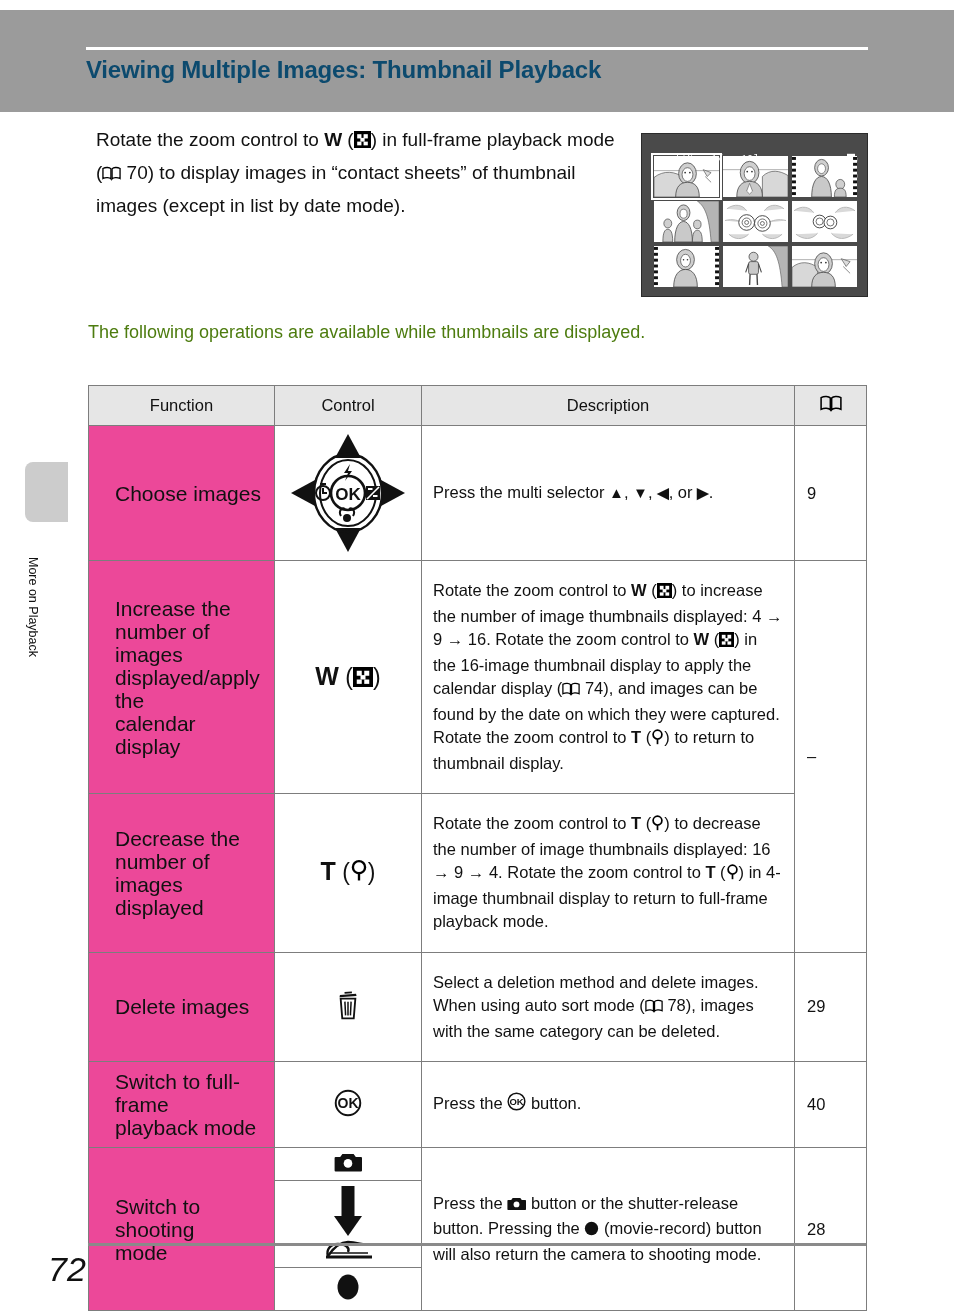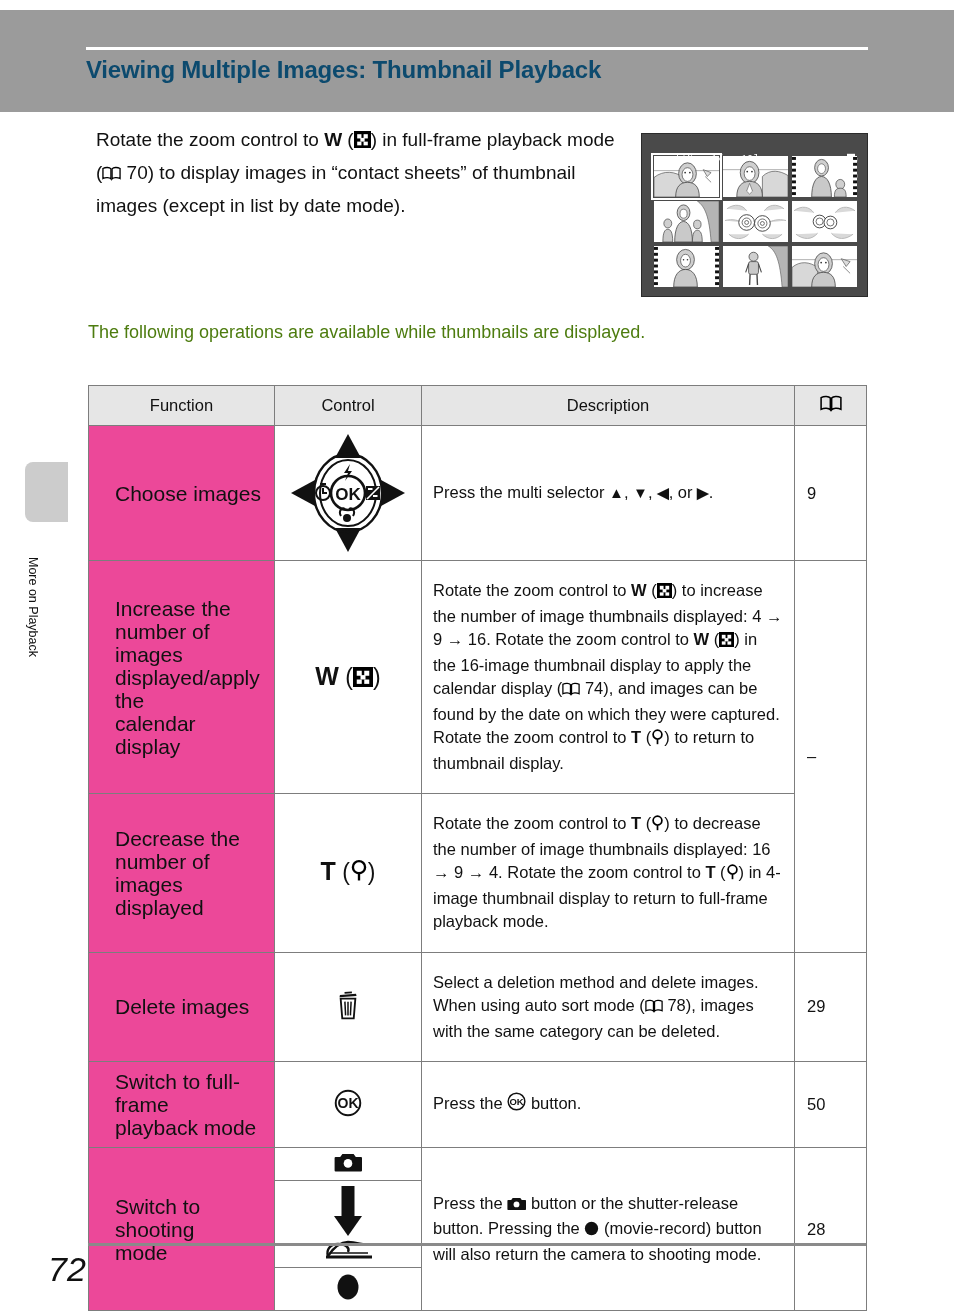--- a/index.html
+++ b/index.html
@@ -582,21 +582,21 @@
               <circle cx="13" cy="13" r="11.4" fill="none" stroke="#111" stroke-width="1.8"></circle>
               <text x="13" y="18" text-anchor="middle" font-family="Liberation Sans, sans-serif" font-size="13" font-weight="bold" fill="#111">OK</text>
             </svg></span>
       </td>
       <td class="ds">
         <span>Press the </span><span class="ico"><svg width="19" height="19" viewBox="0 0 26 26">
               <circle cx="13" cy="13" r="11.4" fill="none" stroke="#111" stroke-width="2"></circle>
               <text x="13" y="18" text-anchor="middle" font-family="Liberation Sans, sans-serif" font-size="13" font-weight="bold" fill="#111">OK</text>
             </svg></span><span> button.</span>
       </td>
-      <td class="rf">50</td>
+      <td class="rf">40</td>
     </tr>
 
     <tr>
       <td class="fn" rowspan="3">
         <span>Switch to shooting</span><br>
         <span>mode</span>
       </td>
       <td class="ct tight">
         <span class="ico"><svg width="28" height="22" viewBox="0 0 28 22">
               <path d="M1 6 h5.2 l2.2 -3 h11.2 l2.2 3 h5.2 a1 1 0 0 1 1 1 v12.6 a1 1 0 0 1 -1 1 h-25.4 a1 1 0 0 1 -1 -1 v-12.6 a1 1 0 0 1 1 -1 Z" fill="#111"></path>

